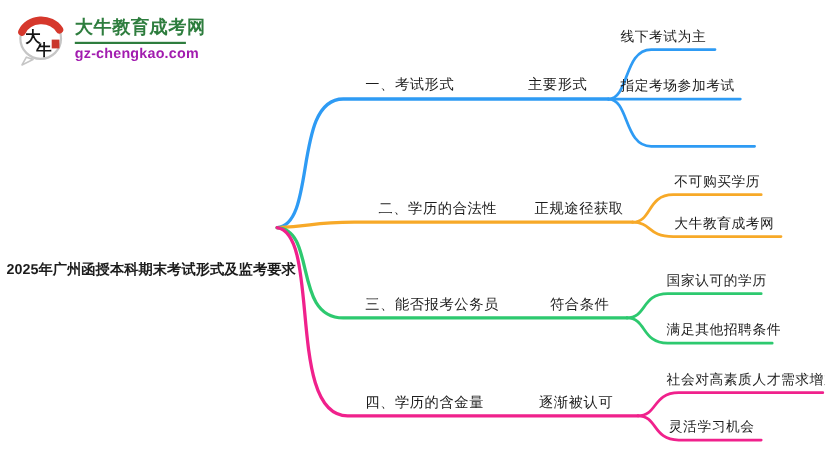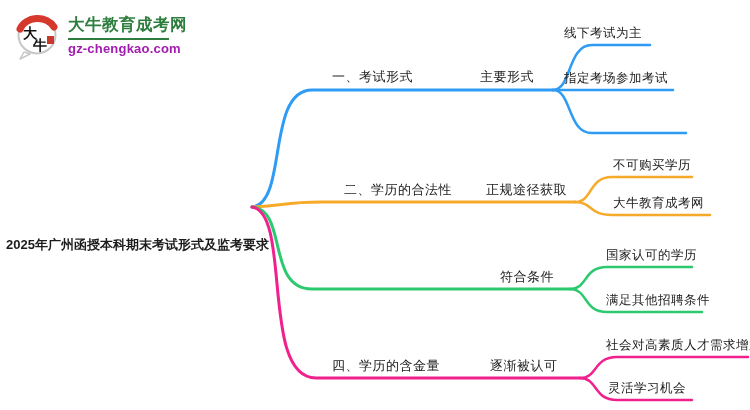--- a/index.html
+++ b/index.html
@@ -78,20 +78,21 @@
   <div class="lbl" style="left:332px;top:68px;">一、考试形式</div>
   <div class="lbl" style="left:480px;top:68px;">主要形式</div>
   <div class="lbl leaf-lbl" style="left:564px;top:24px;">线下考试为主</div>
   <div class="lbl leaf-lbl" style="left:564px;top:69px;">指定考场参加考试</div>
 
   <div class="lbl" style="left:332px;top:181px;margin-left:12px;">二、学历的合法性</div>
   <div class="lbl" style="left:486px;top:181px;">正规途径获取</div>
   <div class="lbl leaf-lbl" style="left:613px;top:156px;">不可购买学历</div>
   <div class="lbl leaf-lbl" style="left:613px;top:194px;">大牛教育成考网</div>
 
+  <div class="lbl" style="left:332px;top:268px;">三、能否报考公务员</div>
   <div class="lbl" style="left:500px;top:268px;">符合条件</div>
   <div class="lbl leaf-lbl" style="left:606px;top:246px;">国家认可的学历</div>
   <div class="lbl leaf-lbl" style="left:606px;top:291px;">满足其他招聘条件</div>
 
   <div class="lbl" style="left:332px;top:357px;">四、学历的含金量</div>
   <div class="lbl" style="left:490px;top:357px;">逐渐被认可</div>
   <div class="lbl leaf-lbl" style="left:606px;top:336px;">社会对高素质人才需求增加</div>
   <div class="lbl leaf-lbl" style="left:608px;top:379px;">灵活学习机会</div>
 
 </div>

